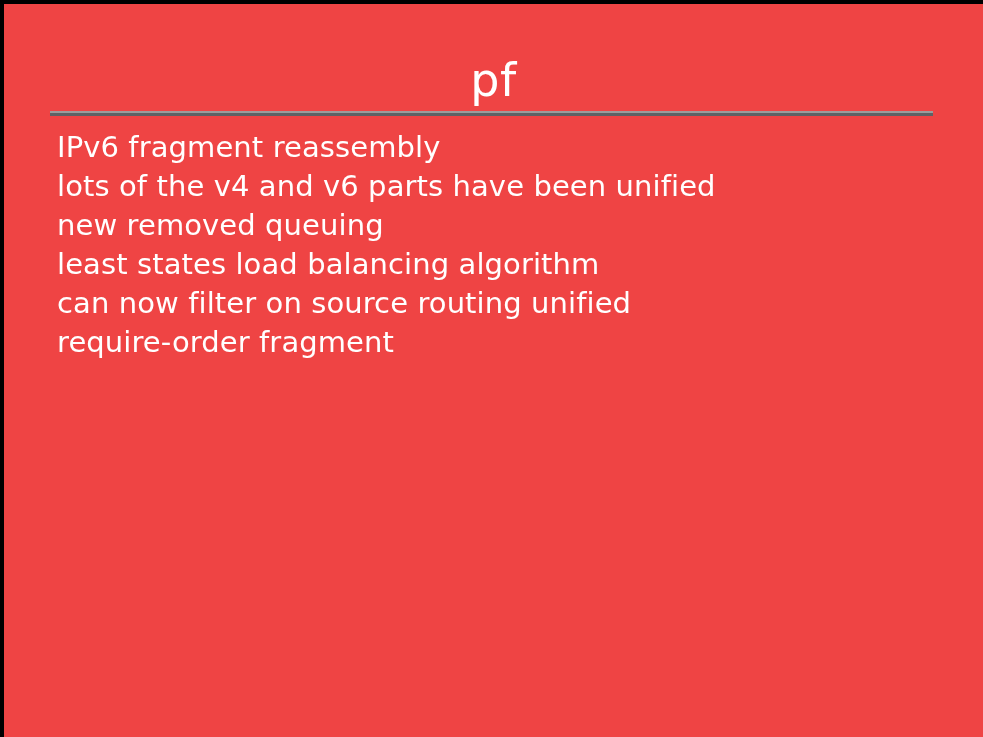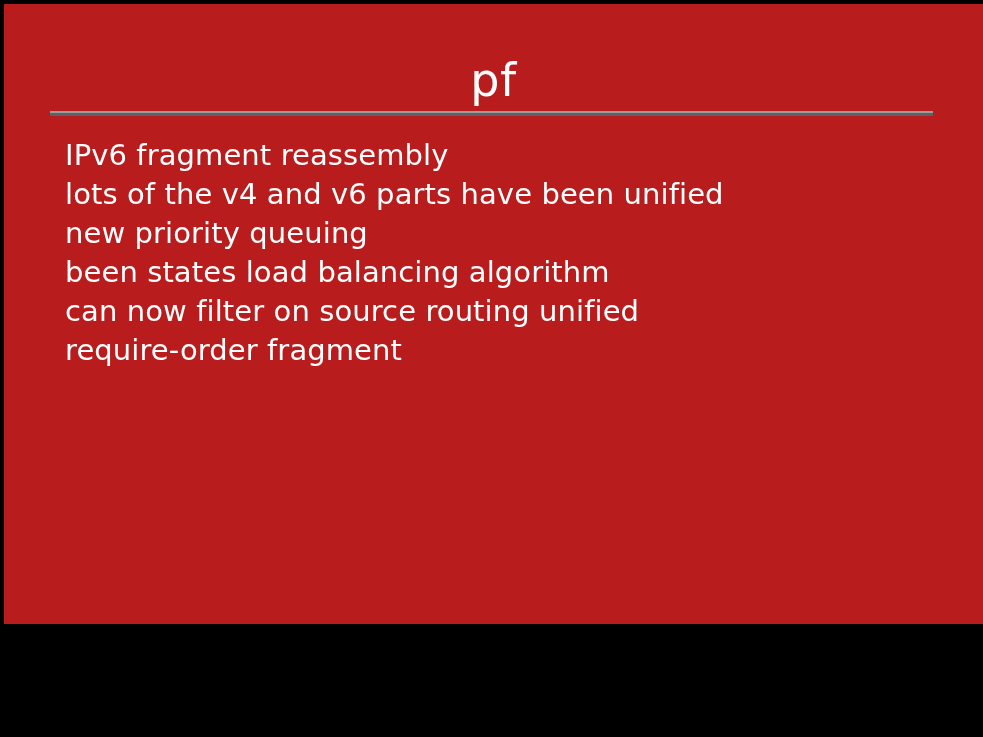--- a/index.html
+++ b/index.html
@@ -22,22 +22,22 @@
     height: 737px;
     box-sizing: border-box;
     background: #000000;
   }
 
   #slide-surface {
     position: absolute;
     left: 4px;
     top: 4px;
     width: 979px;
-    height: 620px;
-    background: #b91c1c;
+    height: 733px;
+    background: #ef4444;
     overflow: hidden;
   }
 
   
   #slide-title {
     position: absolute;
     left: 0;
     top: 48px;
     width: 979px;
     text-align: center;
@@ -65,21 +65,21 @@
       #5e6265 5px
     );
   }
 
   
   #body-list {
     position: absolute;
     left: 53px;
     top: 124px;
     width: 900px;
-    margin: 8px;
+    margin: 0;
     padding: 0;
     list-style: none;
   }
 
   #body-list li {
     color: #ffffff;
     font-family: "DejaVu Sans", sans-serif;
     font-size: 29px;
     font-weight: 400;
     line-height: 39px;
@@ -93,20 +93,20 @@
 <div id="slide">
   <div id="slide-surface">
 
     <div id="slide-title">pf</div>
 
     <div id="title-rule"></div>
 
     <ul id="body-list">
       <li>IPv6 fragment reassembly</li>
       <li>lots of the v4 and v6 parts have been unified</li>
-      <li>new priority queuing</li>
-      <li>been states load balancing algorithm</li>
+      <li>new removed queuing</li>
+      <li>least states load balancing algorithm</li>
       <li>can now filter on source routing unified</li>
       <li>require-order fragment</li>
     </ul>
 
   </div>
 </div>
 
 </body></html>

